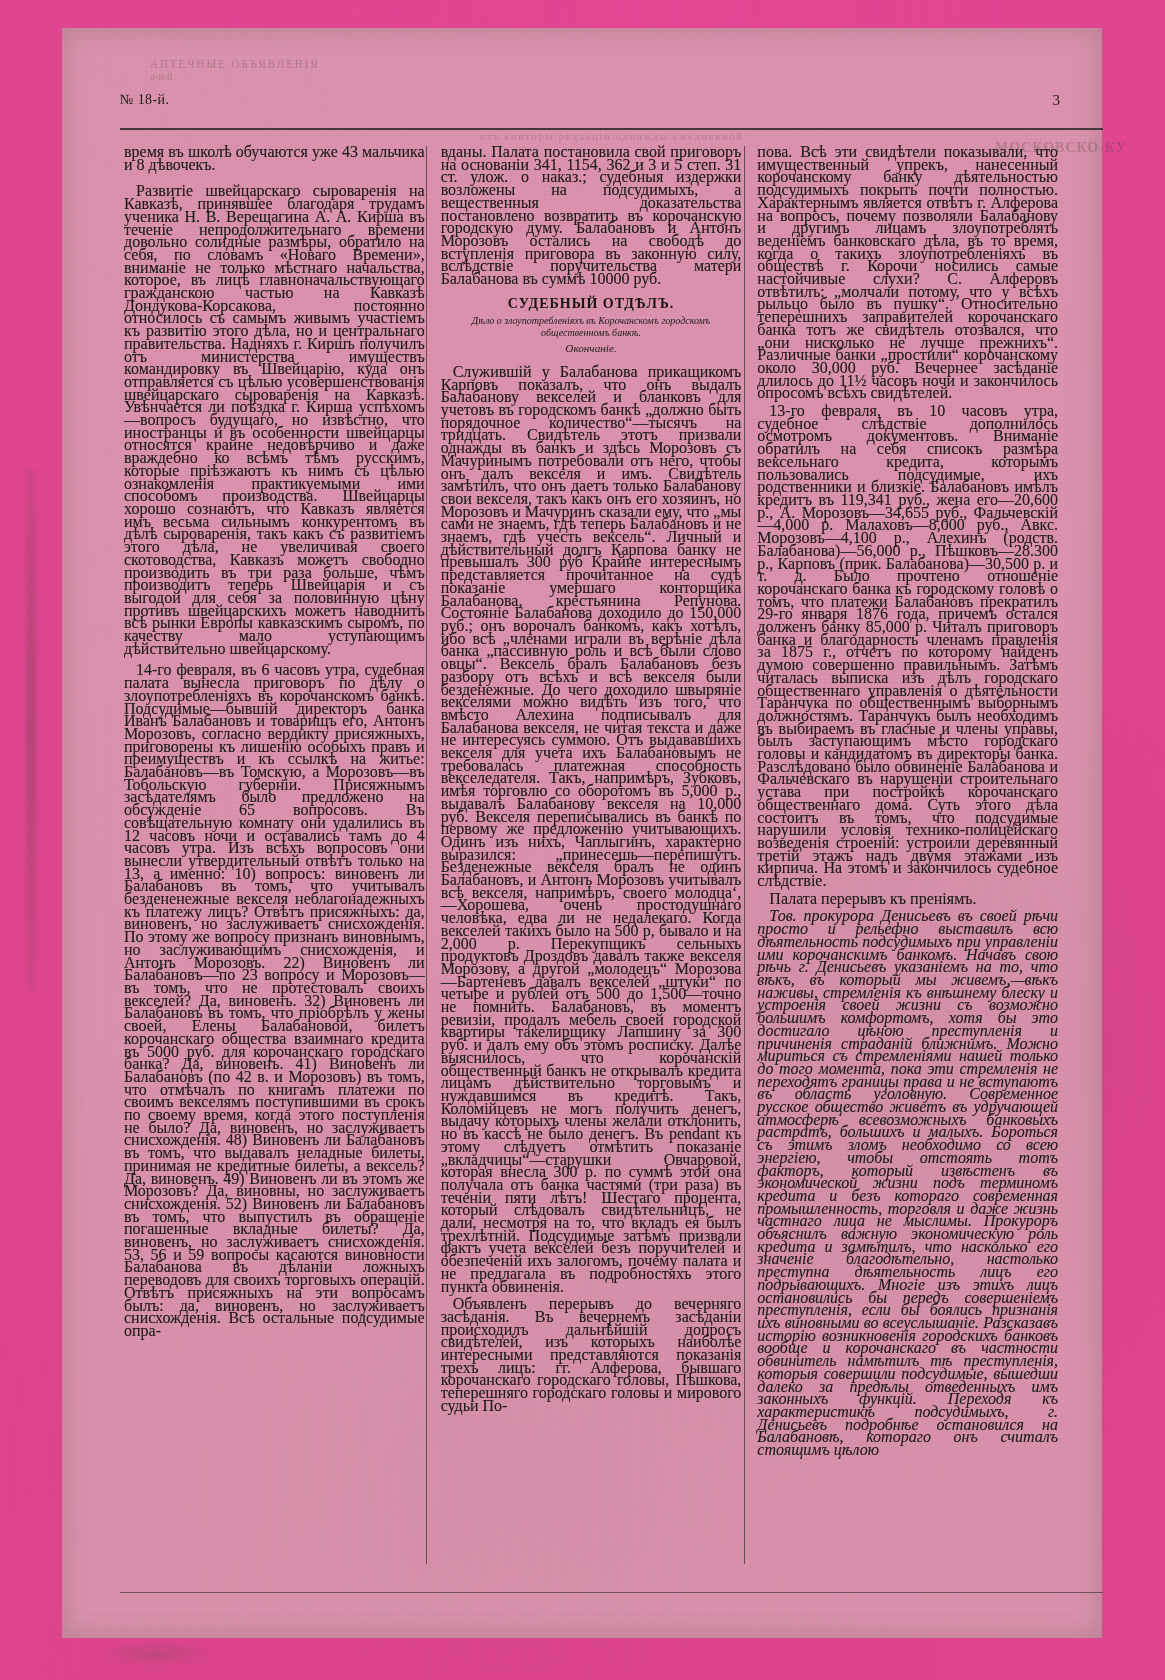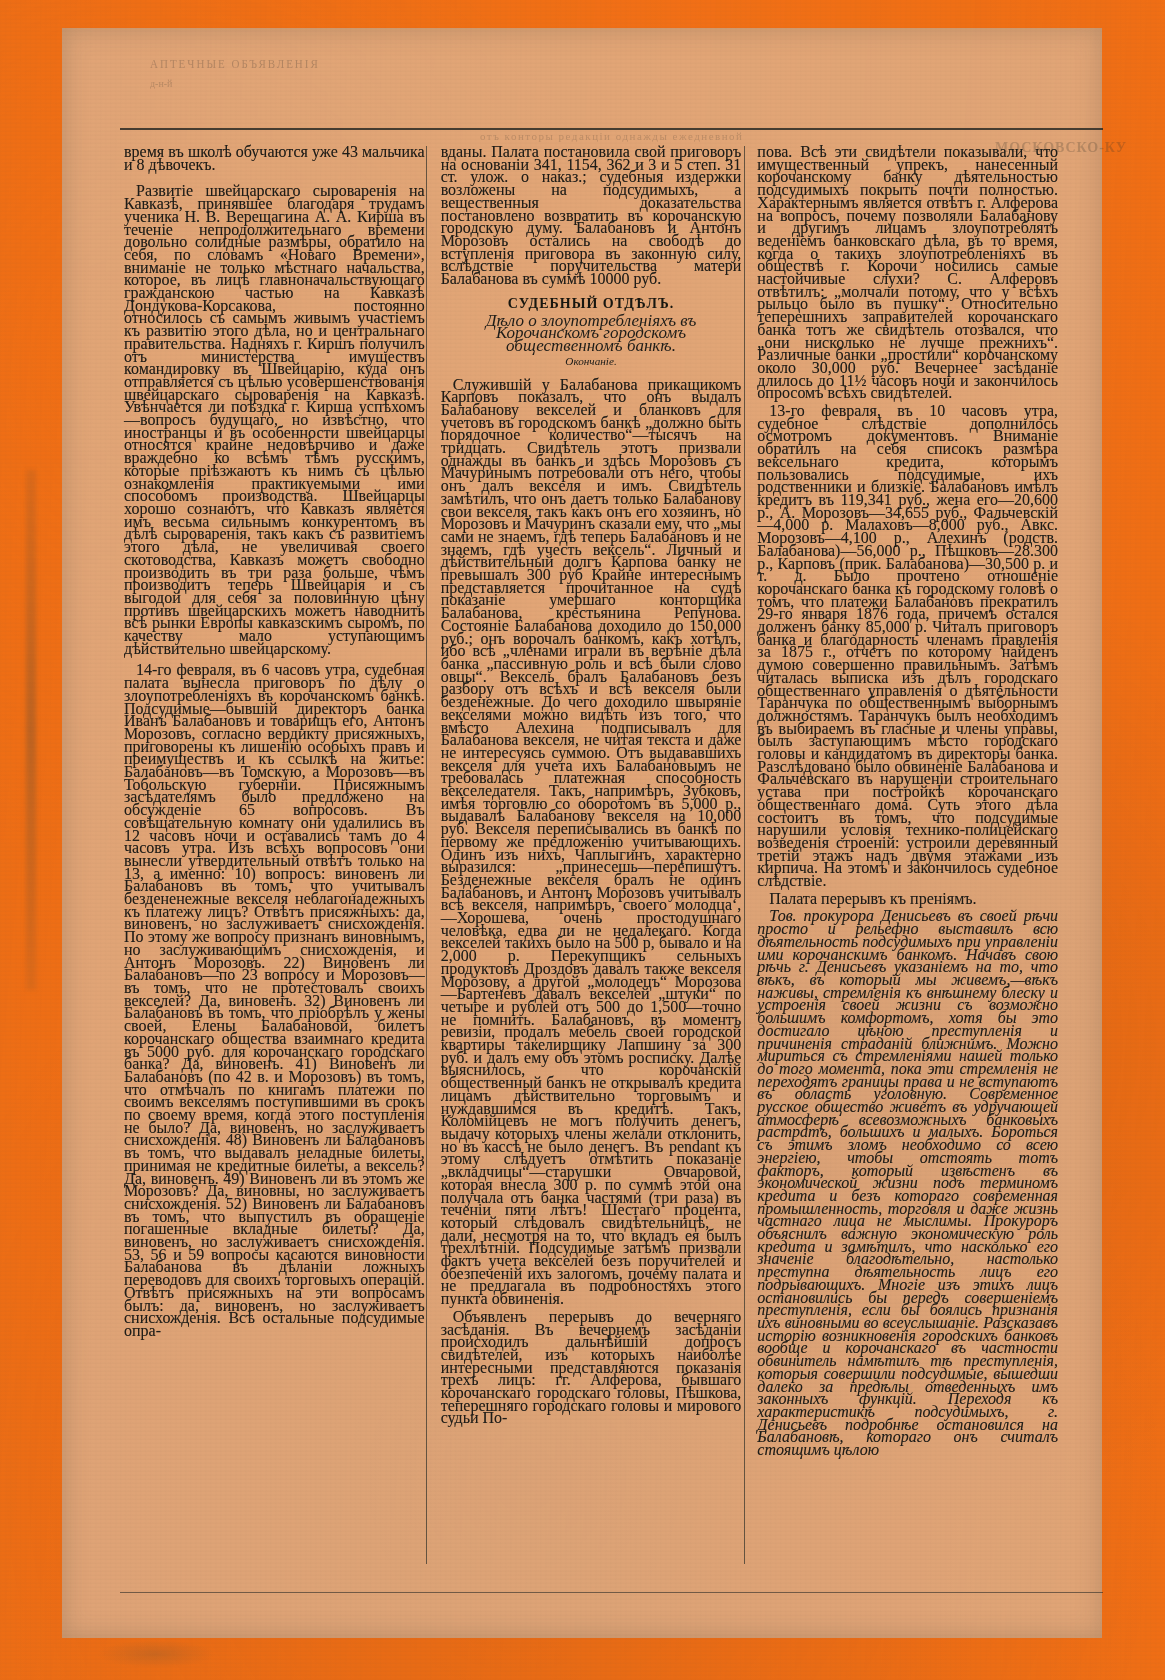--- a/index.html
+++ b/index.html
@@ -7,21 +7,21 @@
     padding: 0;
     background: #b9b4a8;
   }
   body {
     font-family: "Liberation Serif", serif;
   }
   .page {
     position: relative;
     width: 1165px;
     height: 1680px;
-    background: #f97316;
+    background: #ec4899;
     overflow: hidden;
   }
   
   .page::before {
     content: "";
     position: absolute;
     inset: 0;
     pointer-events: none;
     background:
       radial-gradient(circle at 12% 22%, rgba(255,255,255,0.18), rgba(255,255,255,0) 30%),
@@ -97,21 +97,21 @@
     right: 38px;
     top: 140px;
     font-size: 14px;
     font-weight: bold;
     color: rgba(60,55,45,0.25);
     letter-spacing: 1px;
   }
   .ghost-small {
     position: absolute;
     left: 150px;
-    top: 78px;
+    top: 71px;
     font-size: 10px;
     color: rgba(60,55,45,0.25);
   }
 
   .rule {
     position: absolute;
     left: 120px;
     right: 62px;
     top: 128px;
     height: 2px;
@@ -162,21 +162,21 @@
   .section-title {
     text-align: center;
     font-size: 14px;
     font-weight: bold;
     letter-spacing: 1px;
     margin: 10px 0 3px 0;
     color: #17160f;
   }
   .section-sub {
     text-align: center;
-    font-size: 17px;
+    font-size: 10px;
     font-style: italic;
     line-height: 12.6px;
     margin-bottom: 2px;
     color: #1d1c18;
   }
   .section-sub2 {
     text-align: center;
     font-size: 11.2px;
     font-style: italic;
     margin-bottom: 12px;
@@ -217,20 +217,24 @@
 <div class="page">
   <div class="sheet"></div>
   <div class="edge-mark"></div>
   <div class="corner-stain"></div>
 
   <div class="ghost-head">АПТЕЧНЫЕ ОБЪЯВЛЕНІЯ</div>
   <div class="ghost-small">д-н-й</div>
   <div class="ghost-head2">отъ конторы редакціи однажды ежедневной</div>
   <div class="ghost-big">МОСКОВСКО-КУ</div>
 
+  <div class="masthead">
+    <div class="issue-no">№ 18-й.</div>
+    <div class="page-no">3</div>
+  </div>
 
   <div class="rule"></div>
   <div class="divider d1"></div>
   <div class="divider d2"></div>
 
   <div class="columns">
 
     <div class="col">
       <p class="noindent">время въ школѣ обучаются уже 43 мальчика и 8 дѣвочекъ.</p>
       <div class="gap"></div>

